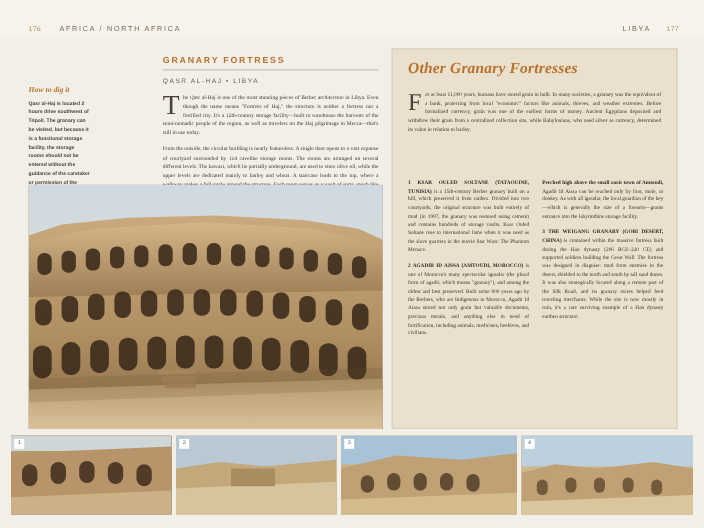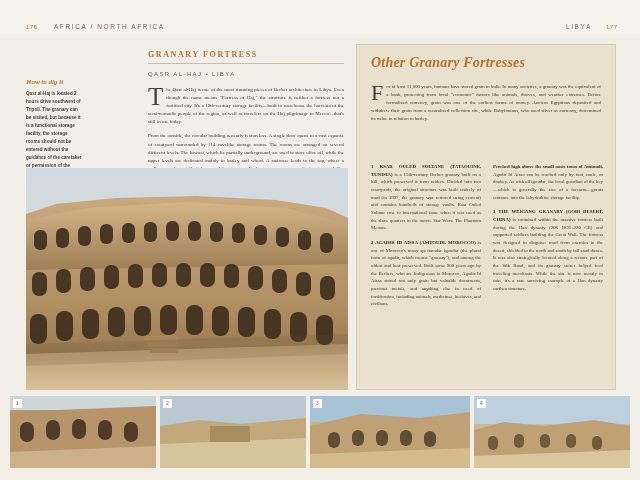--- a/index.html
+++ b/index.html
@@ -41,21 +41,21 @@
   }
   .howto p{
     margin:0;font-size:4.6px;line-height:1.75;color:#4a4239;font-weight:700;
   }
 
   
   .art{
     position:absolute;left:148px;top:50px;width:196px;
   }
   .art .kicker{
-    font-family:Liberation Serif, serif;
+    font-family:Liberation Sans, sans-serif;
     font-size:8px;letter-spacing:1.6px;color:#b8712a;font-weight:700;
   }
   .art .rule{
     margin:4px 0 7px 0;height:1px;background:#c9bda9;width:196px;
   }
   .art .subkicker{
     font-size:6px;letter-spacing:1.4px;color:#6d6253;margin-bottom:9px;
   }
   .art .body{
     font-family:"Liberation Serif",serif;

